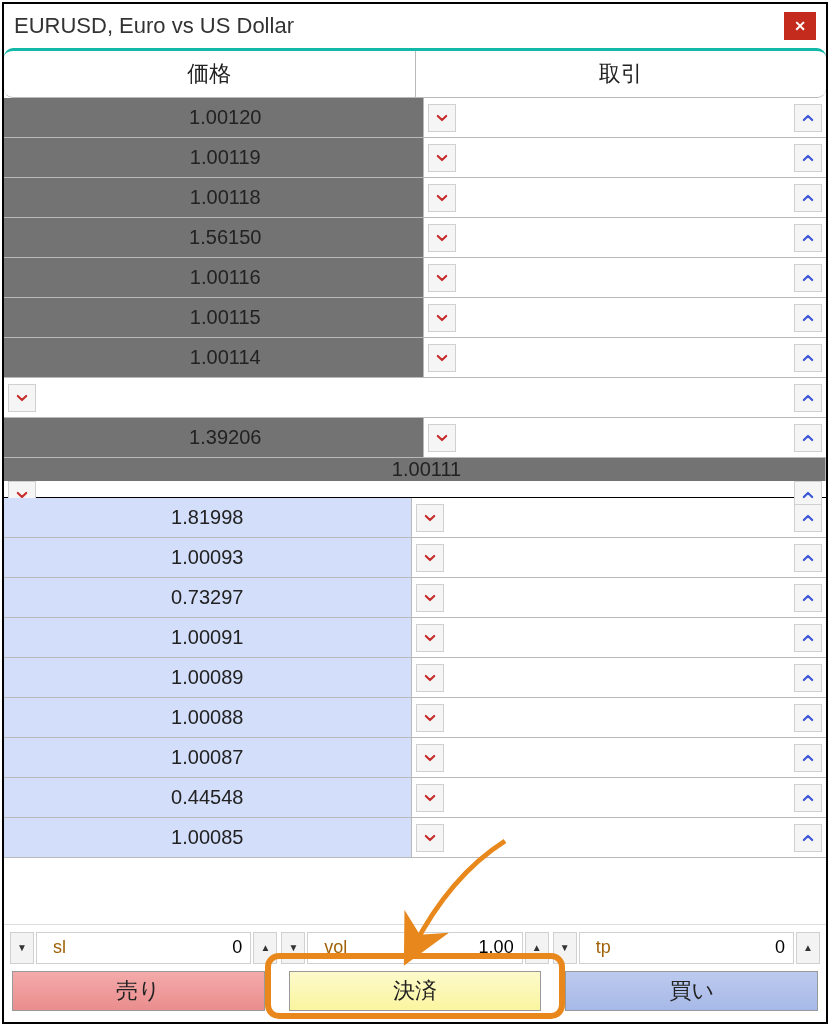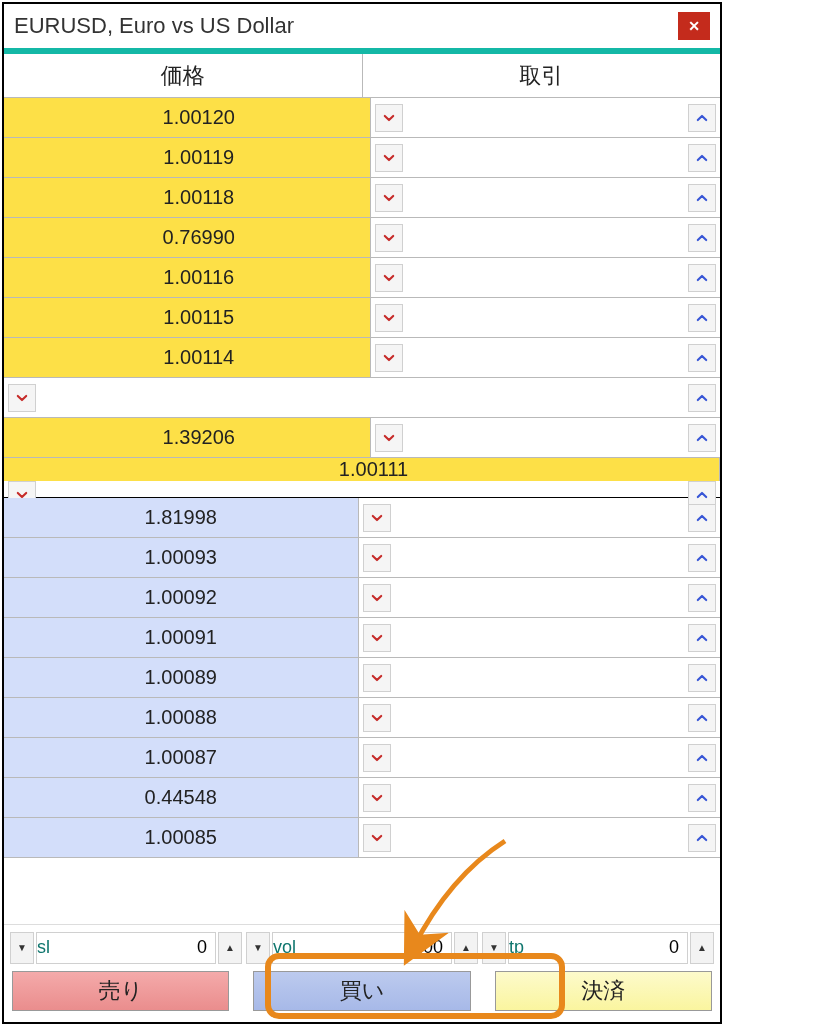--- a/index.html
+++ b/index.html
@@ -5,21 +5,21 @@
 * { box-sizing: border-box; margin: 0; padding: 0; }
 body {
   font-family: "Meiryo", "MS PGothic", Arial, sans-serif;
   background: #fff;
   width: 830px;
   height: 1026px;
   position: relative;
 }
 .window {
   border: 2px solid #000;
-  width: 720px;
+  width: 826px;
   height: 1022px;
   margin: 2px;
   display: flex;
   flex-direction: column;
   background: #fff;
 }
 .titlebar {
   display: flex;
   align-items: center;
   justify-content: space-between;
@@ -38,23 +38,24 @@
   border: none;
   display: flex;
   align-items: center;
   justify-content: center;
   font-size: 14px;
   cursor: pointer;
   font-weight: bold;
 }
 .header-row {
   display: flex;
-  border-top: 6px solid #14b8a6;
+  border-top: 3px solid #14b8a6;
   border-bottom: 1px solid #b9b9b9;
   height: 50px;
+  border-radius: 9px;
 }
 .header-cell {
   flex: 1;
   display: flex;
   align-items: center;
   justify-content: center;
   font-size: 22px;
   color: #222;
   border-right: 1px solid #b9b9b9;
 }
@@ -74,21 +75,21 @@
 }
 .price-cell {
   flex: 1;
   display: flex;
   align-items: center;
   justify-content: center;
   font-size: 20px;
   color: #222;
   border-right: 1px solid #b9b9b9;
 }
-.pink .price-cell { background: #fde047; padding-left: 24px; }
+.pink .price-cell { background: #737373; padding-left: 24px; }
 .blue .price-cell { background: #d3defa; }
 .trade-cell {
   flex: 1;
   display: flex;
   align-items: center;
   justify-content: space-between;
   padding: 0 4px;
 }
 .chev-btn {
   width: 28px;
@@ -136,22 +137,22 @@
   padding: 0 8px;
   text-align: right;
   font-size: 18px;
   display: flex;
   align-items: center;
   justify-content: flex-end;
   position: relative;
 }
 .spin-label {
   position: absolute;
-  left: 0;
-  color: #0f766e;
+  left: 16px;
+  color: #a16207;
   font-size: 18px;
 }
 .action-row {
   display: flex;
   gap: 24px;
   padding: 0 8px 10px 8px;
   height: 52px;
   align-items: center;
 }
 .action-btn {
@@ -244,21 +245,21 @@
             </svg>
           </button>
           <button class="chev-btn">
             <svg viewBox="0 0 20 20">
               <polyline class="chev-up" points="4,13 10,7 16,13" fill="none" stroke-width="3" stroke-linecap="round" stroke-linejoin="round"></polyline>
             </svg>
           </button>
         </div>
       </div>
       <div class="price-row pink">
-        <div class="price-cell">0.76990</div>
+        <div class="price-cell">1.56150</div>
         <div class="trade-cell">
           <button class="chev-btn">
             <svg viewBox="0 0 20 20">
               <polyline class="chev-down" points="4,7 10,13 16,7" fill="none" stroke-width="3" stroke-linecap="round" stroke-linejoin="round"></polyline>
             </svg>
           </button>
           <button class="chev-btn">
             <svg viewBox="0 0 20 20">
               <polyline class="chev-up" points="4,13 10,7 16,13" fill="none" stroke-width="3" stroke-linecap="round" stroke-linejoin="round"></polyline>
             </svg>
@@ -378,21 +379,21 @@
             </svg>
           </button>
           <button class="chev-btn">
             <svg viewBox="0 0 20 20">
               <polyline class="chev-up" points="4,13 10,7 16,13" fill="none" stroke-width="3" stroke-linecap="round" stroke-linejoin="round"></polyline>
             </svg>
           </button>
         </div>
       </div>
       <div class="price-row blue">
-        <div class="price-cell">1.00092</div>
+        <div class="price-cell">0.73297</div>
         <div class="trade-cell">
           <button class="chev-btn">
             <svg viewBox="0 0 20 20">
               <polyline class="chev-down" points="4,7 10,13 16,7" fill="none" stroke-width="3" stroke-linecap="round" stroke-linejoin="round"></polyline>
             </svg>
           </button>
           <button class="chev-btn">
             <svg viewBox="0 0 20 20">
               <polyline class="chev-up" points="4,13 10,7 16,13" fill="none" stroke-width="3" stroke-linecap="round" stroke-linejoin="round"></polyline>
             </svg>
@@ -515,25 +516,25 @@
         <span>0</span>
       </div>
       <button class="spin-btn">▲</button>
     </div>
   </div>
 
   <div class="action-row">
     <button class="action-btn btn-sell">
       <span>売り</span>
     </button>
+    <button class="action-btn btn-settle">
+      <span>決済</span>
+    </button>
     <button class="action-btn btn-buy">
       <span>買い</span>
-    </button>
-    <button class="action-btn btn-settle">
-      <span>決済</span>
     </button>
   </div>
 
 </div>
 
 <div class="highlight-ring" style="left:265px; top:953px; width:300px; height:66px;"></div>
 
 <svg class="arrow-annotation" style="left:395px; top:836px;" width="120" height="130" viewBox="0 0 120 130">
   <defs>
     <marker id="arrhead" markerWidth="10" markerHeight="10" refX="6" refY="5" orient="auto">

